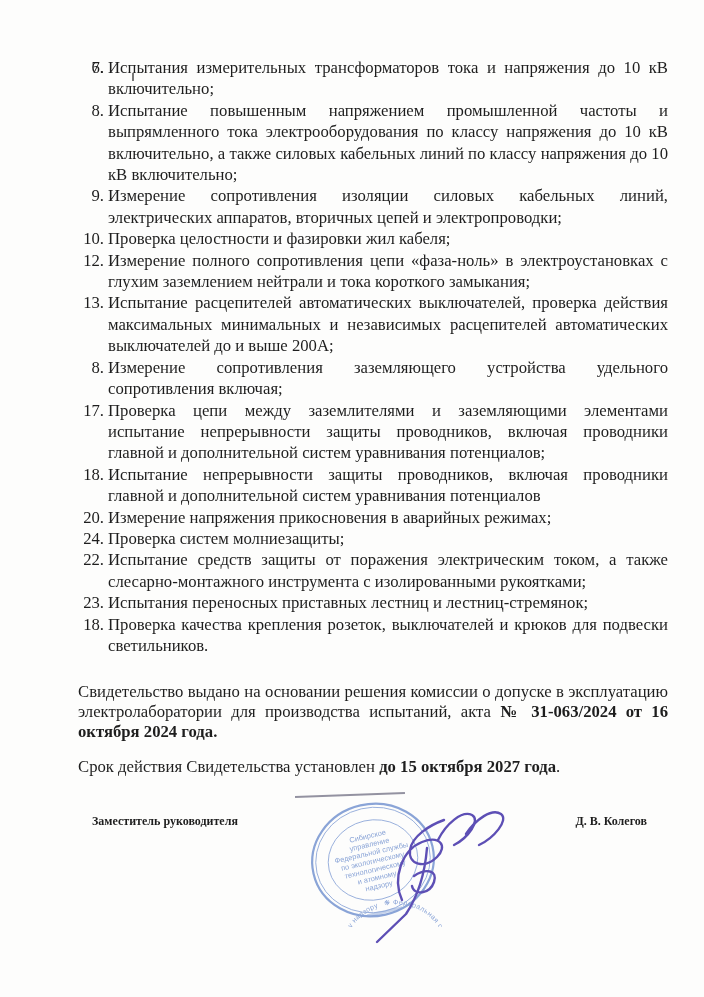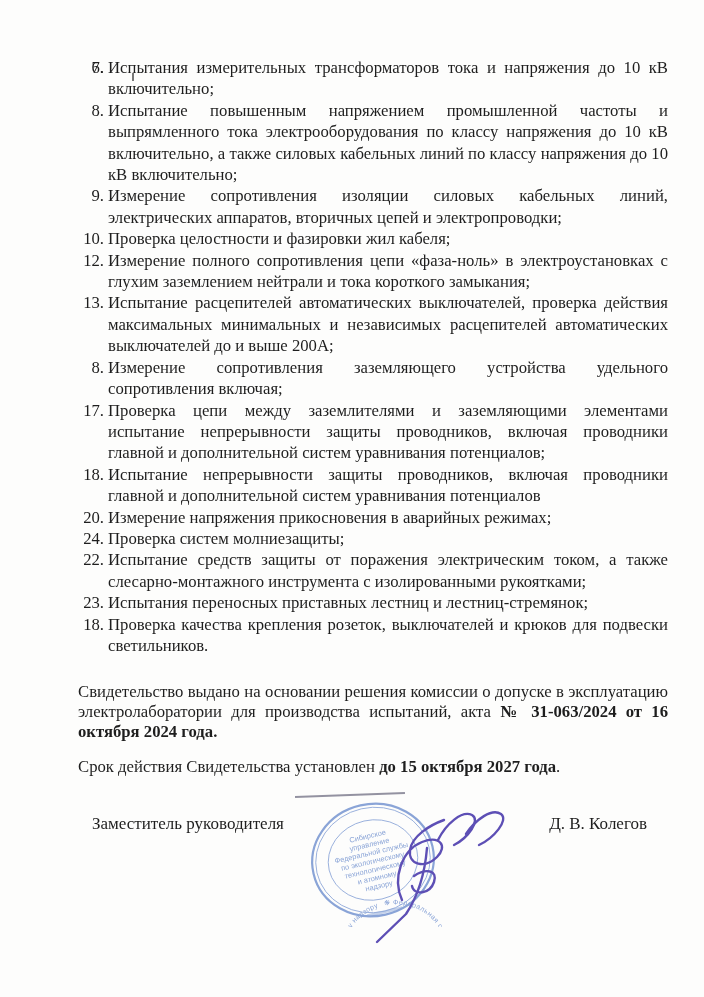--- a/index.html
+++ b/index.html
@@ -39,21 +39,22 @@
     text-align:justify;
   }
   .para-issued{margin-top:26px;}
   .para-validity{margin-top:15px;text-align:left;}
   .para b{font-weight:bold;}
   .sig-row{
     display:flex;
     justify-content:space-between;
     align-items:flex-end;
     margin-top:37px;
-    font-size:17px;
+    font-size:12px;
+    font-weight:bold;
   }
   .sig-title{padding-left:14px;}
   .sig-name{padding-right:21px;margin-left:24px;}
   .stamp{
     position:absolute;
     left:303px;top:797px;
     width:140px;height:130px;
   }
   .autograph{
     position:absolute;

